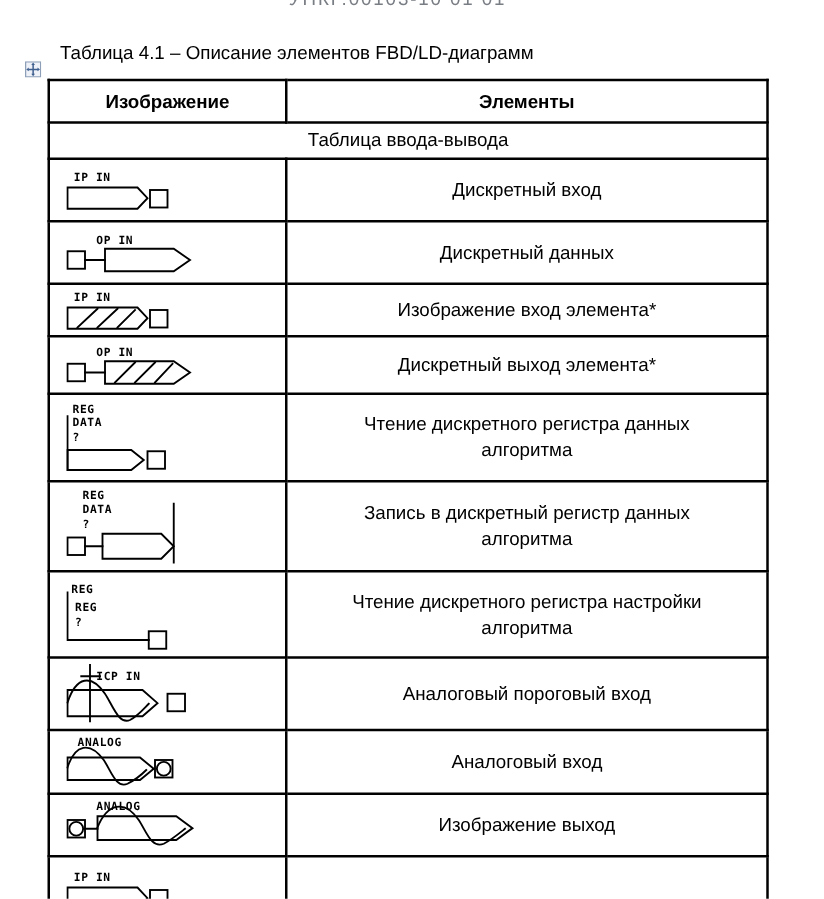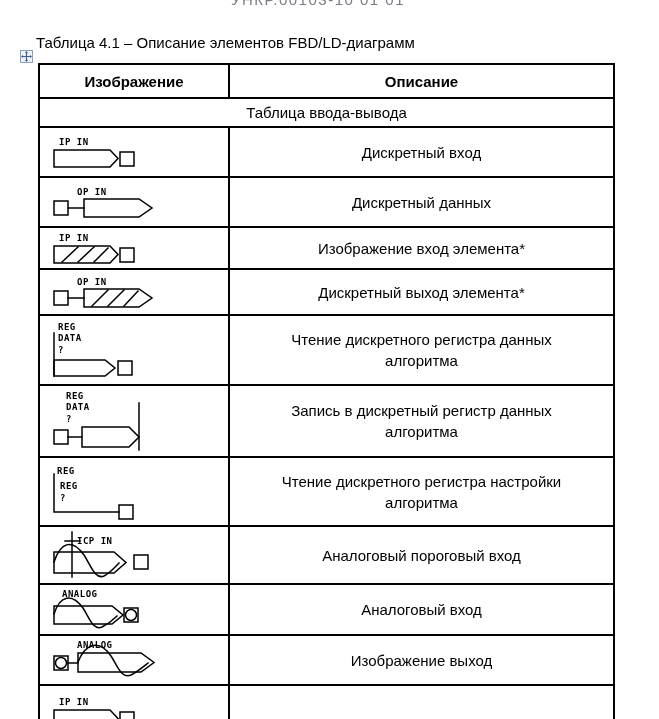--- a/index.html
+++ b/index.html
@@ -6,21 +6,21 @@
   body{
     width:659px;height:719px;overflow:hidden;position:relative;
     background:#ffffff;color:#000;
     font-family:"Liberation Sans",sans-serif;
   }
   .header-clip{
     position:absolute;top:-9px;left:231px;
     font-size:15px;letter-spacing:1.5px;color:#797d84;white-space:nowrap;
   }
   .caption{
-    position:absolute;top:34px;left:36px;
+    position:absolute;top:34px;left:48px;
     font-size:15px;color:#000;white-space:nowrap;
   }
   .move-handle{
     position:absolute;top:49px;left:20px;width:13px;height:13px;cursor:move;
   }
   table.doc{
     position:absolute;top:63px;left:38px;width:575px;
     border-collapse:collapse;table-layout:fixed;
   }
   table.doc th, table.doc td{border:2px solid #000;overflow:hidden;}
@@ -57,21 +57,21 @@
 </div>
 
 <table class="doc">
   <colgroup>
       <col style="width:190px">
       <col style="width:385px">
     </colgroup>
   <thead>
     <tr>
       <th>Изображение</th>
-      <th>Описание</th>
+      <th>Элементы</th>
     </tr>
   </thead>
   <tbody id="rows">
     <tr>
       <td class="section" colspan="2">Таблица ввода-вывода</td>
     </tr>
   <tr style="height: 50px;">
         <td class="sym">
           <svg class="symbol" width="84" height="36" viewBox="0 0 84 36">
             <path class="shape" d="M1,16 L57,16 L65,24.5 L57,33 L1,33 Z"></path>

